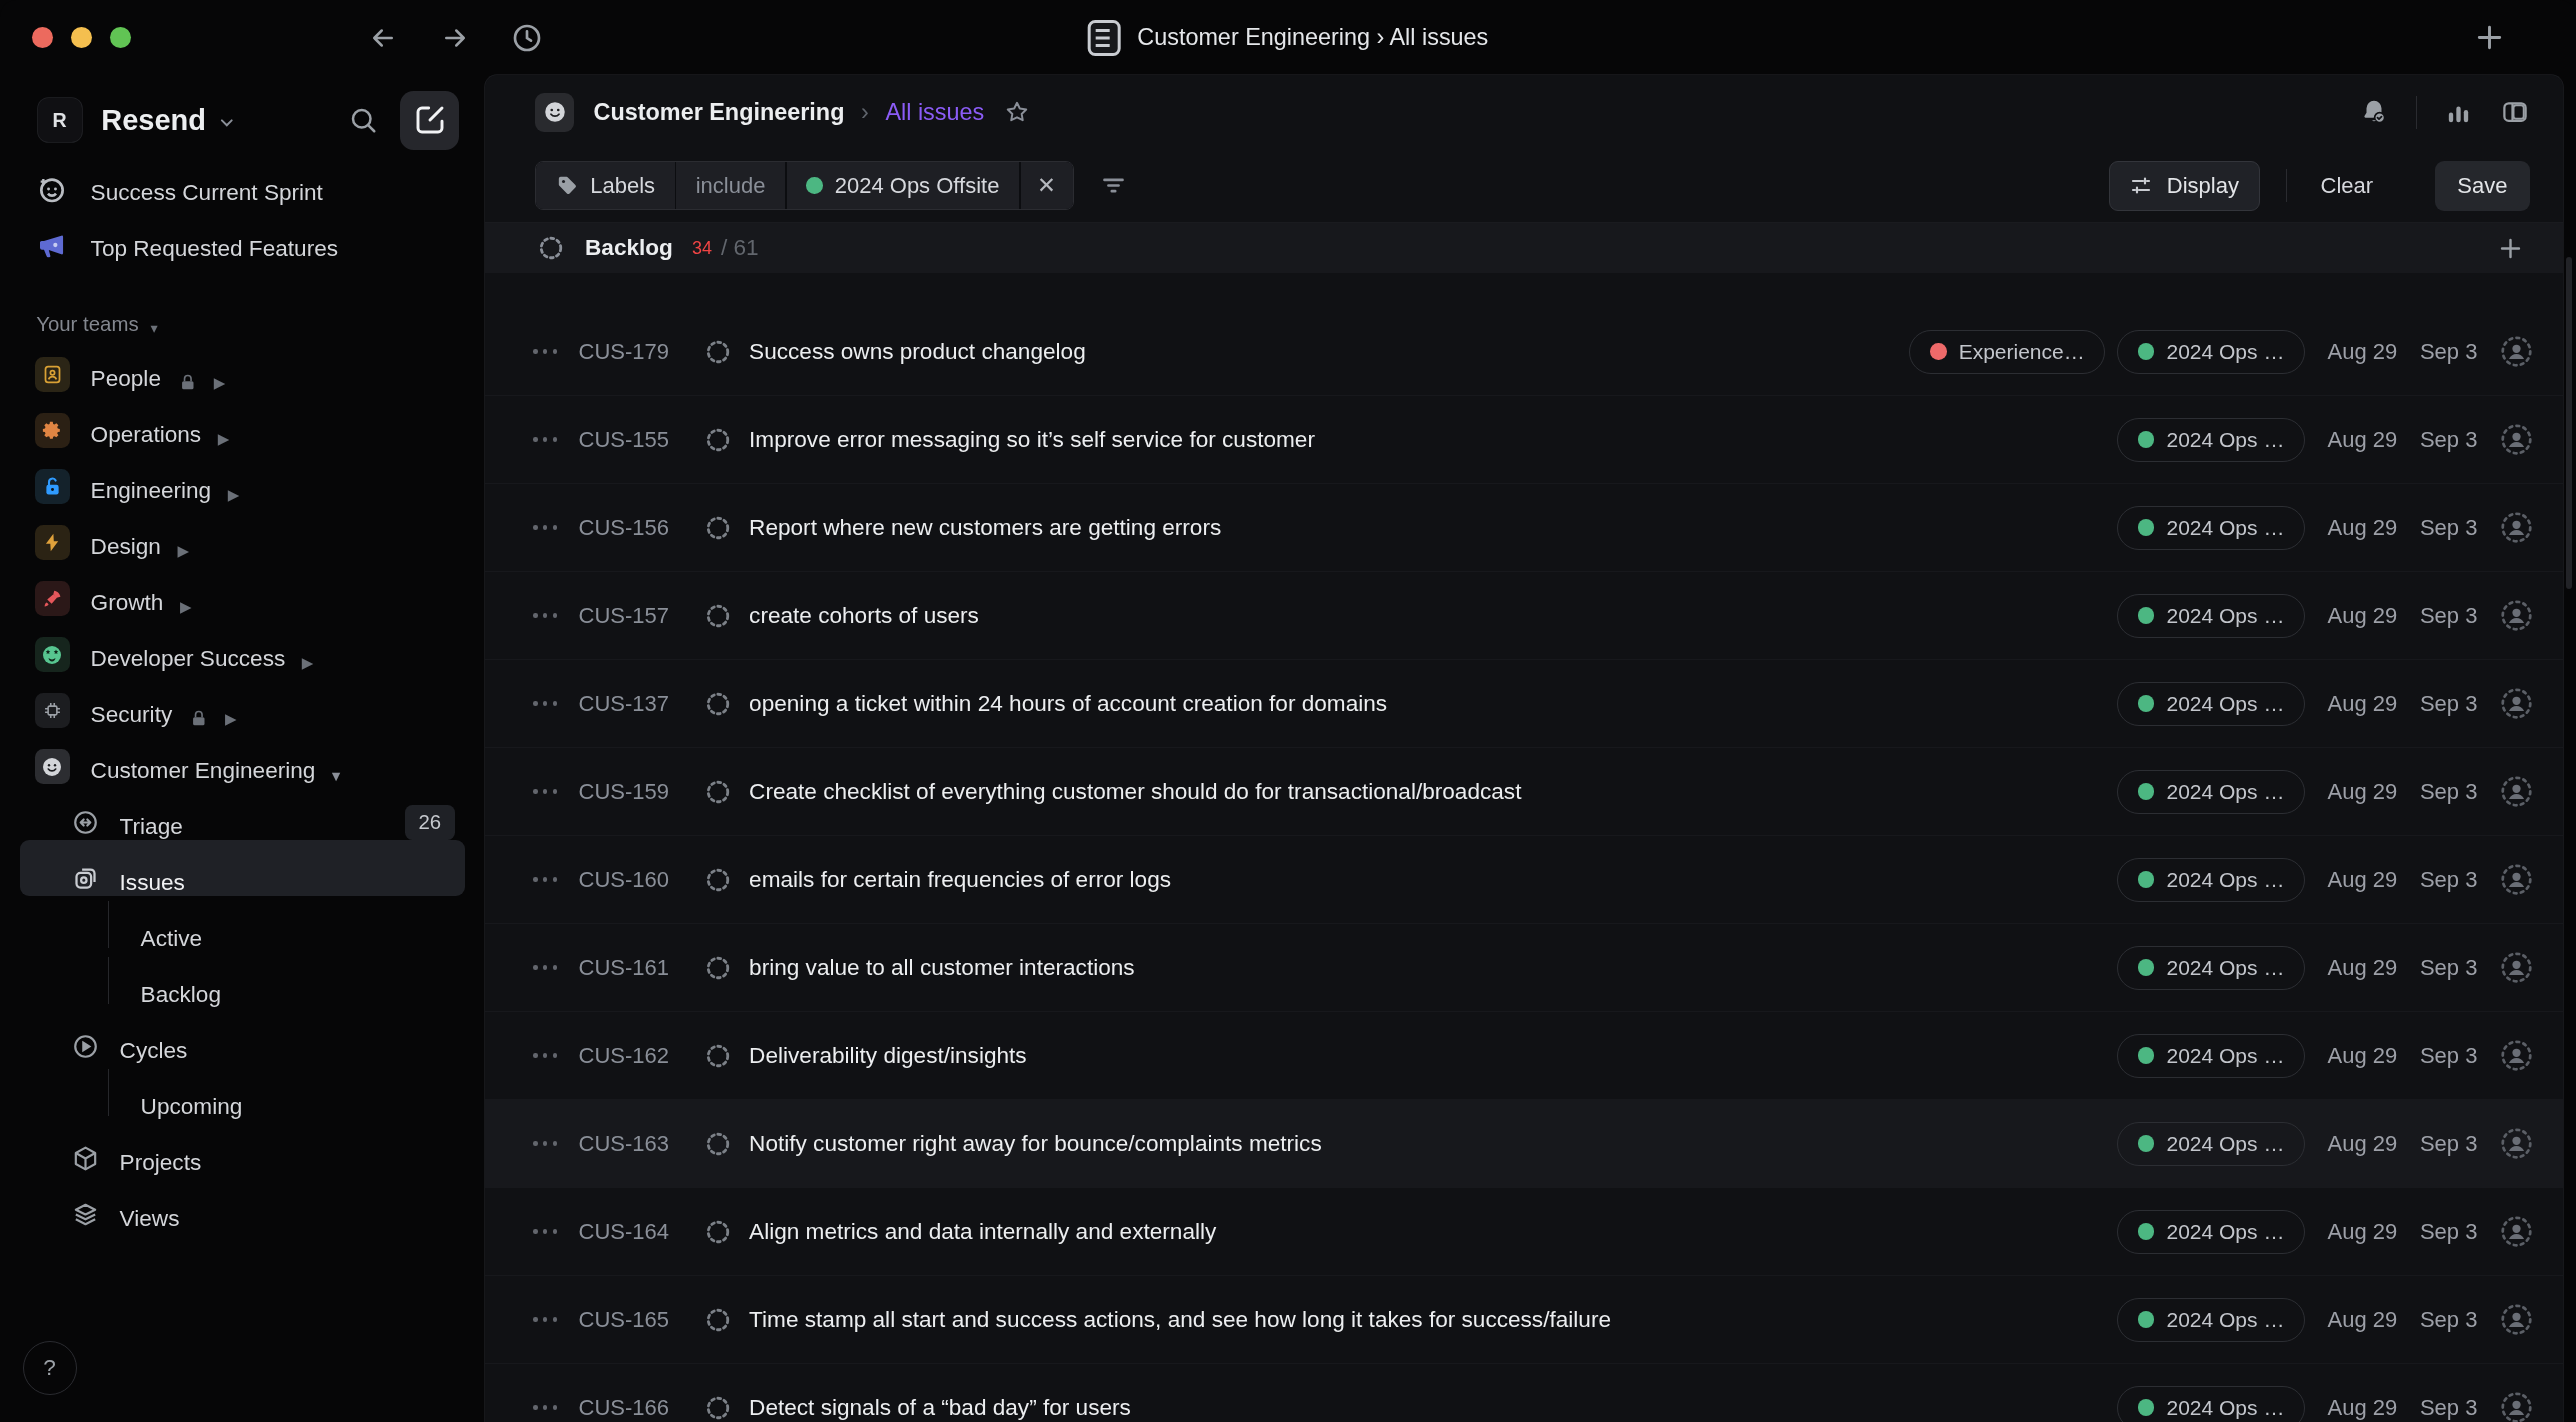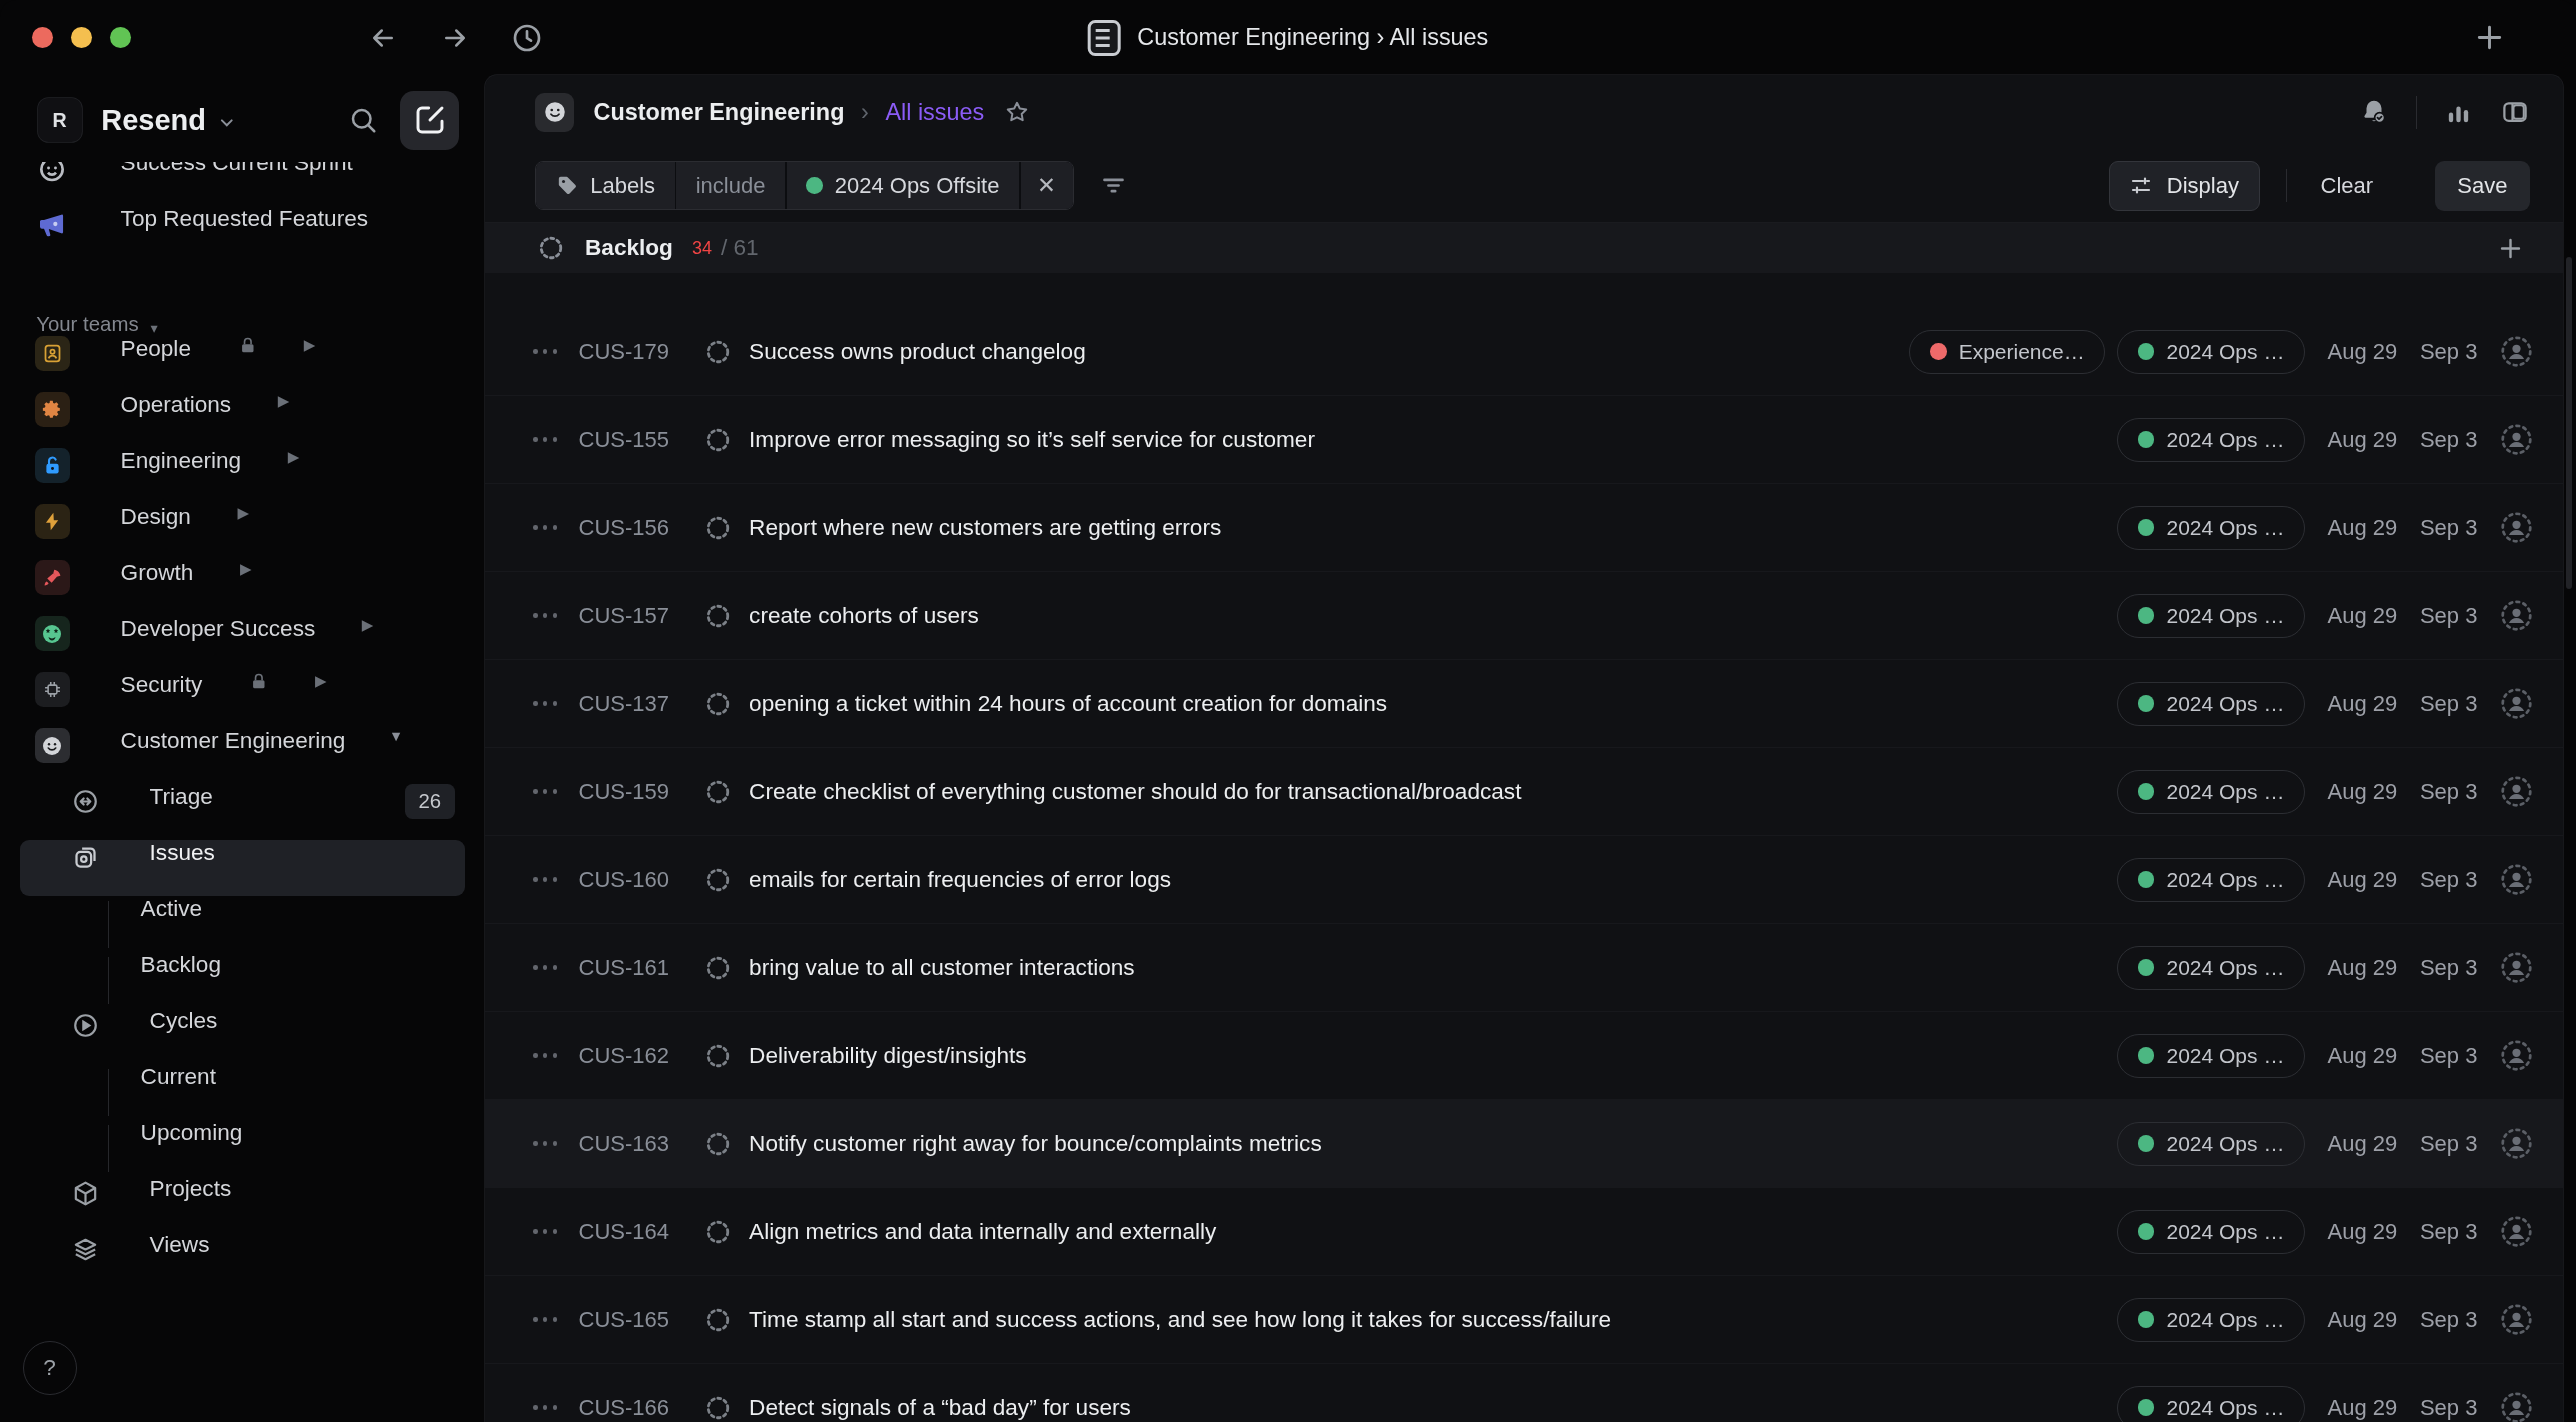--- a/index.html
+++ b/index.html
@@ -22,21 +22,21 @@
   .sidebar { position:absolute; top:75px; left:0; width:485px; height:1347px; padding:13.6px 19.6px 0 19.6px; }
   .ws-row { display:flex; align-items:center; height:63px; padding:0 6px 0 18px; }
   .ws-logo { width:44px; height:44px; border-radius:10.6px; background:#101013; color:#dfe1e4; font-size:19.6px; font-weight:700;
     display:flex; align-items:center; justify-content:center; box-shadow:0 0 0 0.8px #222327; }
   .ws-name { color:#eceef0; font-size:29px; font-weight:700; margin-left:19.6px; }
   .ws-chev { color:#8a8f98; margin-left:10.6px; margin-top:4.5px; }
   .ws-spacer { flex:1; }
   .icon-btn { width:48px; height:48px; border-radius:10.6px; display:flex; align-items:center; justify-content:center; color:#9ba0a6; }
   .compose-btn { width:59px; height:59px; border-radius:13.6px; background:#26272c; color:#f2f3f5; margin-left:13.6px; }
   .side-scroll { margin-top:10.6px; height:1117px; overflow:hidden; }
-  .side-item { display:flex; align-items:flex-start; height:56px; padding:0 10.6px 0 15px; border-radius:9px; color:#d4d6da; font-size:22.6px;gap:30px; }
+  .side-item { display:flex; align-items:flex-end; height:56px; padding:0 10.6px 0 15px; border-radius:9px; color:#d4d6da; font-size:22.6px; }
   .side-item.clip-top { margin-top:-12px; }
   .side-item .s-ico { width:35px; height:35px; display:flex; align-items:center; justify-content:center; margin-right:21px; flex:none; }
   .tile { width:35px; height:35px; border-radius:8.3px; display:flex; align-items:center; justify-content:center; flex:none; margin-right:21px; }
   .side-head { display:flex; align-items:flex-end; color:#83878f; font-size:20.4px; height:44px; padding-left:16.6px; margin-top:30px; }
   .side-head .carat { margin-left:12px; font-size:14.3px; color:#6b7078; }
   .lock-ico { margin-left:16.6px; color:#6b7078; }
   .chev-r { margin-left:16.6px; color:#6b7078; font-size:15px; }
   .carat-d { margin-left:13.6px; color:#8a8f98; font-size:14.3px; }
   .sub1 { padding-left:50px; }
   .sub1 .s-ico { width:32px; margin-right:18px; color:#9ba0a6; }
@@ -330,24 +330,20 @@
           <svg width="29" height="29" viewBox="0 0 24 24" fill="none" stroke="#9ba0a6" stroke-width="1.8">
               <circle cx="12" cy="12" r="8.5"></circle>
               <path d="M10.2 8.8l5 3.2-5 3.2z" fill="#9ba0a6"></path>
             </svg>
         </span>
         <span>Cycles</span>
       </div>
 
       <div class="side-item sub2">
         <span class="guide"></span>
-        <span>Current</span>
-      </div>
-      <div class="side-item sub2">
-        <span class="guide"></span>
         <span>Upcoming</span>
       </div>
 
       <div class="side-item sub1">
         <span class="s-ico">
           <svg width="29" height="29" viewBox="0 0 24 24" fill="none" stroke="#9ba0a6" stroke-width="1.8" stroke-linejoin="round">
               <path d="M12 3l8 4.5v9L12 21l-8-4.5v-9L12 3z"></path>
               <path d="M4 7.5l8 4.5 8-4.5M12 12v9"></path>
             </svg>
         </span>

